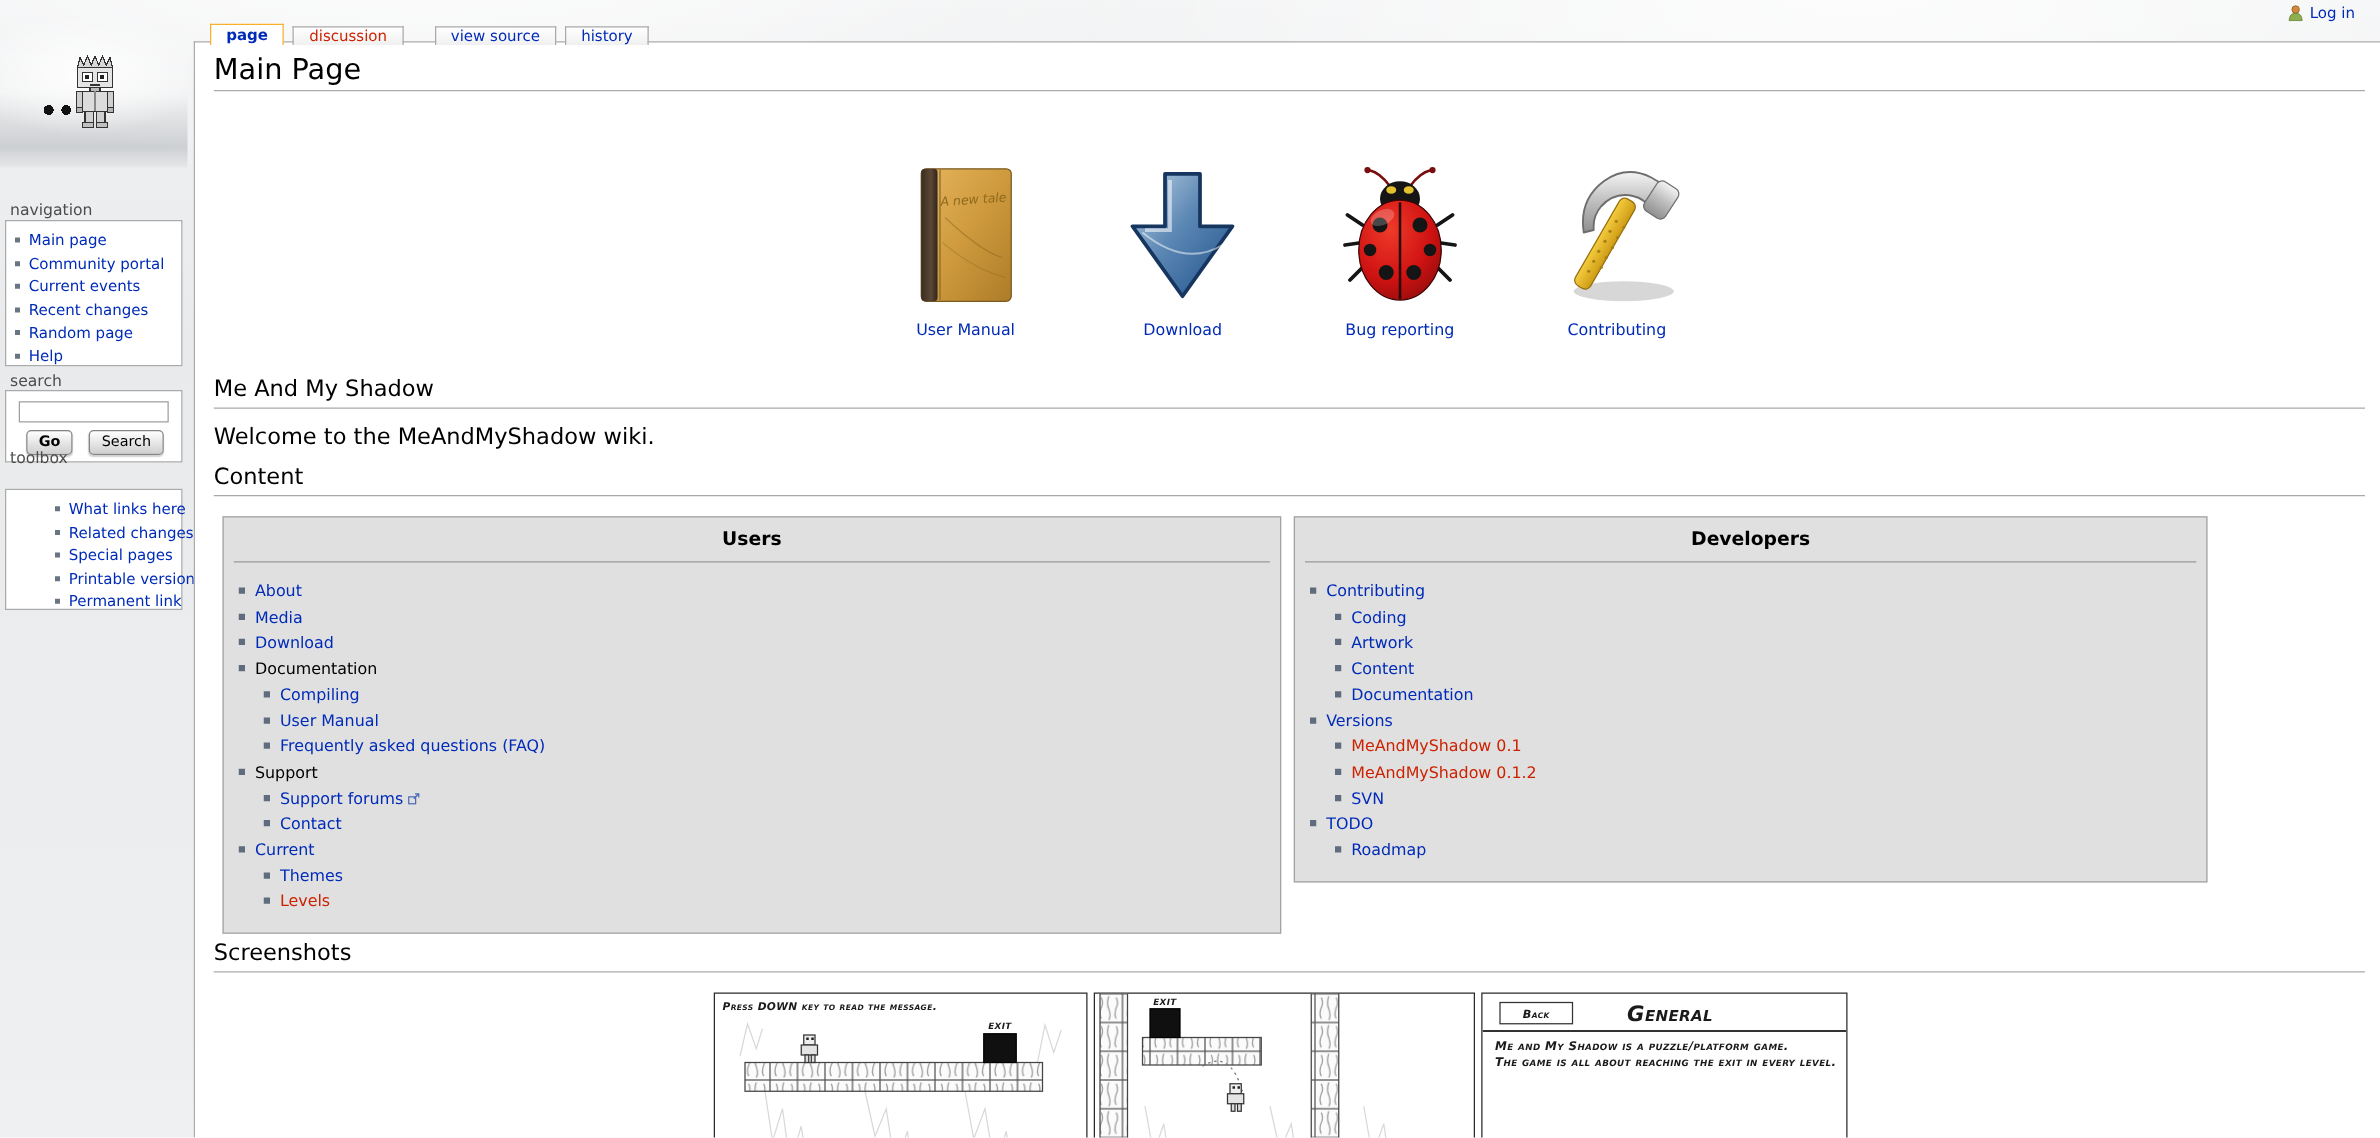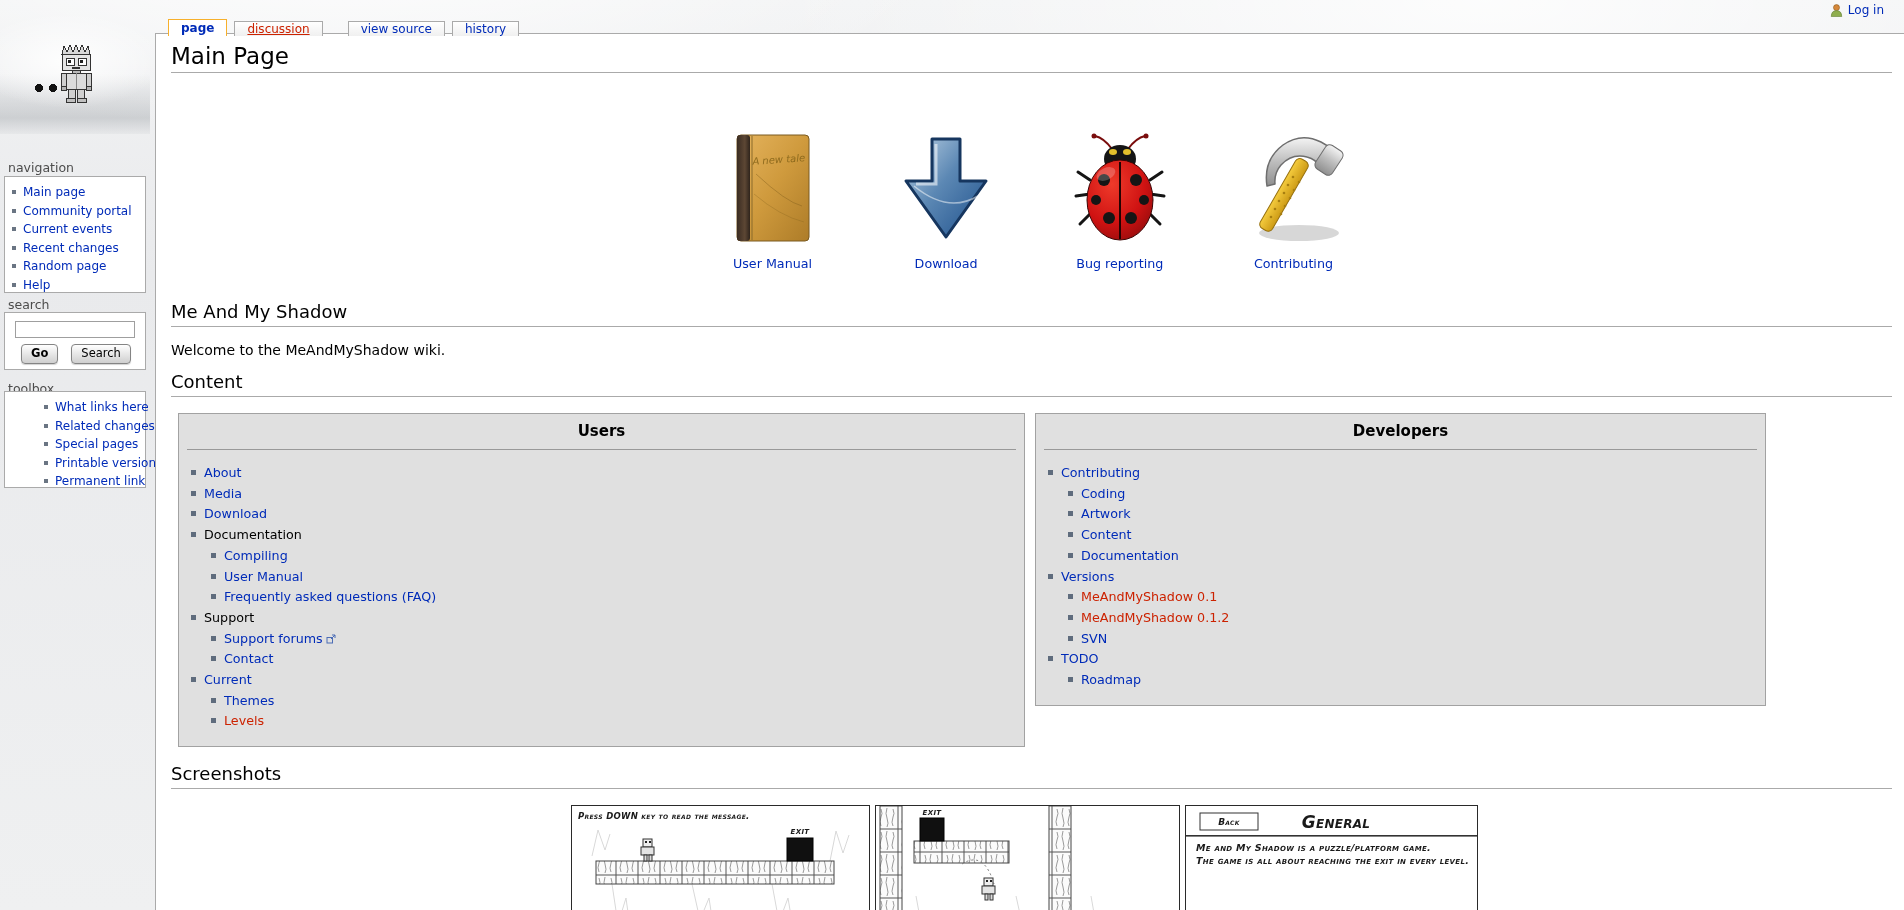--- a/index.html
+++ b/index.html
@@ -22,35 +22,35 @@
   #tabs{position:absolute;left:168px;top:19px;display:flex;align-items:flex-end;z-index:3;}
   .tab{
     font-size:12px;line-height:14px;padding:0 12px;height:14px;
     background:linear-gradient(#ffffff,#f0f0f0);
     border:1px solid #aaa;border-bottom:none;color:#002bb8;margin-right:7px;
     display:flex;align-items:center;white-space:nowrap;
   }
   .tab.active{
     background:#fff;border-color:#f7b02c;font-weight:bold;height:16px;position:relative;z-index:6;text-align:right;
   }
-  .tab.new-tab{color:#cc2200;text-decoration:underline;}
+  .tab.new-tab{color:#cc2200;}
   .tab.gap{margin-left:18px;}
 
   
   #content{
     position:absolute;left:155px;top:33px;right:0;bottom:0;
     background:#fff;border-top:1px solid #aaa;border-left:1px solid #aaa;
     padding:10px 12px 0 15px;z-index:2;
   }
   #content h1{margin:0;font-size:23px;font-weight:normal;line-height:25px;padding-bottom:3px;border-bottom:1px solid #aaa;}
   h2.sec{margin:0;font-size:18px;font-weight:normal;line-height:20px;padding-bottom:4px;border-bottom:1px solid #aaa;}
   #h2-intro{margin-top:229px;}
   #h2-content{margin-top:13px;}
-  #h2-shots{margin-top:17px;}
-  #welcome{margin:14px 0 0 0;font-size:14px;line-height:18px;}
+  #h2-shots{margin-top:6px;}
+  #welcome{margin:14px 0 0 0;font-size:18px;line-height:18px;}
 
   
   #quicklinks{position:absolute;left:530px;top:94px;width:694px;display:flex;justify-content:space-between;}
   .ql{width:173px;text-align:center;}
   .ql .ico{height:116px;display:flex;align-items:flex-end;justify-content:center;}
   .ql .cap{display:inline-block;margin-top:12px;font-size:12.7px;color:#002bb8;}
 
   
   #ctables{display:flex;align-items:flex-start;gap:10px;margin:16px 0 0 7px;}
   .ctable{background:#e0e0e0;border:1px solid #a2a2a2;box-sizing:border-box;}
@@ -73,21 +73,21 @@
     background:radial-gradient(ellipse 120px 60px at 45% 45%, rgba(255,255,255,.9), rgba(255,255,255,0) 80%),
                linear-gradient(180deg, rgba(200,203,206,0) 55%, rgba(150,155,160,.38) 88%, rgba(170,174,178,.1) 100%);}
   #p-logo svg{position:absolute;left:34px;top:42px;}
   .p-label{position:absolute;left:8px;font-size:12.5px;color:#4c4c4c;}
   .pbox{position:absolute;left:4px;width:142px;background:#fff;border:1px solid #aaa;box-sizing:border-box;}
   .pbox ul{list-style:none;margin:0;padding:6px 0 5px 7px;}
   .pbox li{font-size:12px;line-height:18.6px;white-space:nowrap;}
   .pbox li::before{content:"";display:inline-block;width:4px;height:4px;background:#6a7583;margin-right:7px;vertical-align:2px;}
   #lbl-nav{top:160px;} #box-nav{top:176px;height:117px;}
   #lbl-search{top:297px;} #box-search{top:312px;height:58px;}
-  #lbl-toolbox{top:381px;} #box-toolbox{top:391px;height:97px;padding-left:32px;}
+  #lbl-toolbox{top:358px;} #box-toolbox{top:391px;height:97px;padding-left:32px;}
   #search-input{display:block;margin:8px auto 0;width:114px;height:15px;border:1px solid #9f9f9f;font-size:11px;padding:0 2px;}
   #search-btns{display:flex;gap:13px;margin:6px 0 0 16px;}
   .sbtn{font-family:inherit;font-size:11.5px;line-height:13px;padding:2px 9px 3px;border-radius:4px;border:1px solid #848484;
     background:linear-gradient(#ffffff,#e2e2e2 60%,#cfcfcf);box-shadow:0 1px 1px rgba(0,0,0,.18);cursor:pointer;}
   .sbtn.go{font-weight:bold;}
 </style>
 </head>
 <body>
 
 <div id="sidebar">

